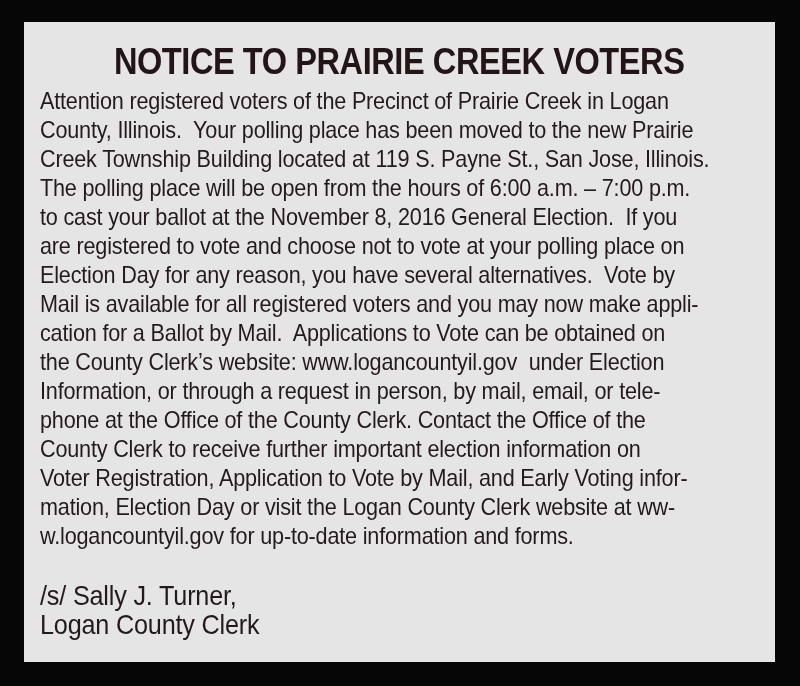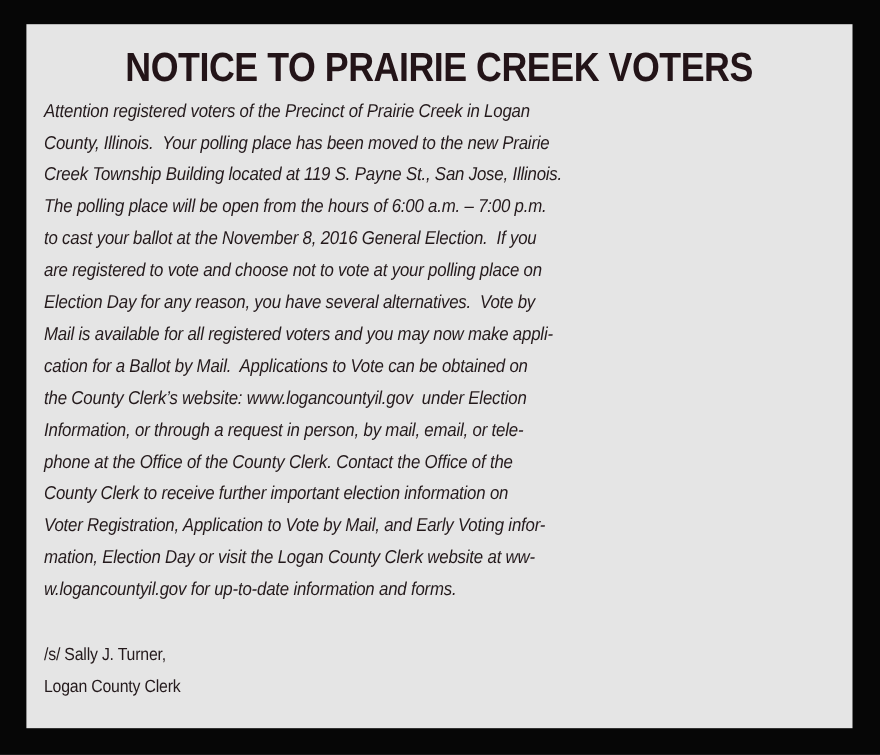--- a/index.html
+++ b/index.html
@@ -39,36 +39,35 @@
   }
   .title .squeeze {
     display: inline-block;
     transform: scaleX(0.88);
     transform-origin: 50% 50%;
     letter-spacing: -0.5px;
   }
   .body-text {
     margin-top: 4px;
     color: #241a1c;
-    font-size: 17px;
-    font-style: italic;
+    font-size: 24px;
   }
   .body-text .line,
   .signature .line {
     white-space: pre;          
     height: 29px;
     line-height: 29px;
     transform: scaleX(0.9);    
     transform-origin: 0 50%;
     letter-spacing: -0.2px;
   }
   .signature {
     margin-top: 31px;
     color: #241a1c;
-    font-size: 16px;
+    font-size: 28px;
   }
 </style>
 </head>
 <body>
 
 <div class="page">
   <div class="sheet">
     <h1 class="title"><span class="squeeze">NOTICE TO PRAIRIE CREEK VOTERS</span></h1>
 
     <div class="body-text">

